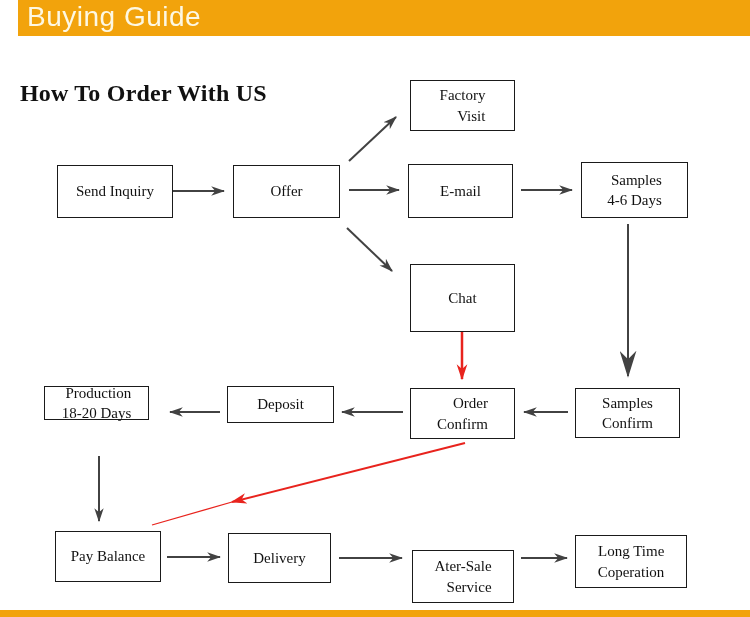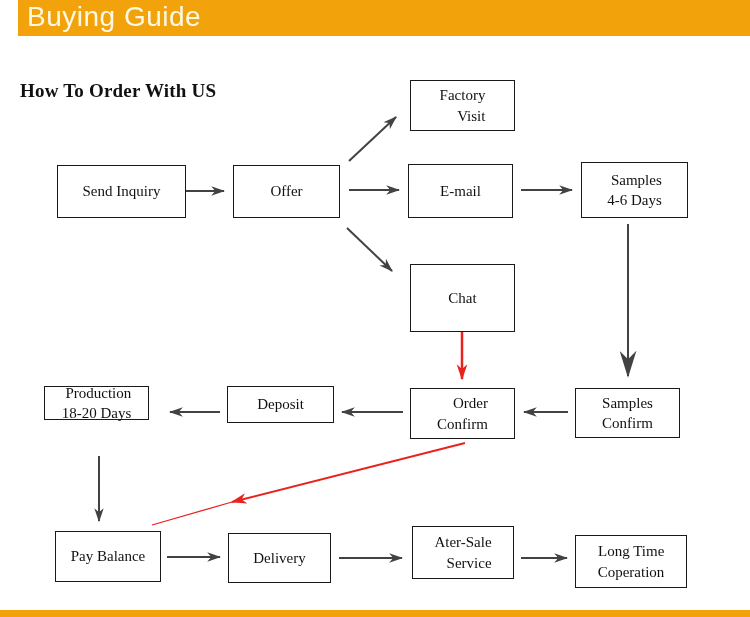--- a/index.html
+++ b/index.html
@@ -19,21 +19,21 @@
   .titlebar-text{
     color:var(--bar_text);font-family:"Liberation Sans","DejaVu Sans",sans-serif;
     font-size:28px;font-weight:400;letter-spacing:0.5px;padding-left:9px;line-height:1;
     padding-bottom:3px;
   }
   .bottombar{
     position:absolute;left:0;top:610px;width:750px;height:7px;background:var(--bar_orange);
   }
   .heading{
     position:absolute;left:20px;top:80px;color:var(--text);
-    font-size:19px;font-weight:700;letter-spacing:0.2px;
+    font-size:24px;font-weight:700;letter-spacing:0.2px;
   }
   .arrows{position:absolute;left:0;top:0;z-index:1;}
   .al{stroke:var(--arrow_dark);stroke-width:2;fill:none;}
   .al-red{stroke:var(--arrow_red);fill:none;}
   .mhDark{fill:var(--arrow_dark);}
   .mhRed{fill:var(--arrow_red);}
   .box{
     position:absolute;z-index:2;background:#fff;border:1px solid var(--box_border);
     display:flex;align-items:center;justify-content:center;text-align:right;
     font-size:15px;line-height:1.35;color:var(--text);white-space:pre-line;
@@ -75,33 +75,33 @@
   <line class="al" x1="339" y1="558" x2="402" y2="558" marker-end="url(#mDark)"></line>
   <line class="al" x1="521" y1="558" x2="567" y2="558" marker-end="url(#mDark)"></line>
 
   <line class="al-red" stroke-width="2.5" x1="462" y1="309" x2="462" y2="379" marker-end="url(#mRed)"></line>
   <line class="al-red" stroke-width="2" x1="465" y1="443" x2="232" y2="502" marker-end="url(#mRed)"></line>
   <line class="al-red" stroke-width="1.3" x1="232" y1="502" x2="152" y2="525"></line>
 </svg>
 
 <div class="box" style="left:410px;top:80px;width:105px;height:51px">Factory
 Visit</div>
-<div class="box" style="left:57px;top:165px;width:129px;height:53px">Send Inquiry</div>
+<div class="box" style="left:57px;top:165px;width:116px;height:53px">Send Inquiry</div>
 <div class="box" style="left:233px;top:165px;width:107px;height:53px">Offer</div>
 <div class="box" style="left:408px;top:164px;width:105px;height:54px">E-mail</div>
 <div class="box" style="left:581px;top:162px;width:107px;height:56px">Samples
 4-6 Days</div>
 <div class="box" style="left:410px;top:264px;width:105px;height:68px">Chat</div>
 <div class="box" style="left:44px;top:386px;width:105px;height:34px">Production
 18-20 Days</div>
 <div class="box" style="left:227px;top:386px;width:107px;height:37px">Deposit</div>
 <div class="box" style="left:410px;top:388px;width:105px;height:51px">Order
 Confirm</div>
 <div class="box" style="left:575px;top:388px;width:105px;height:50px">Samples
 Confirm</div>
 <div class="box" style="left:55px;top:531px;width:106px;height:51px">Pay Balance</div>
 <div class="box" style="left:228px;top:533px;width:103px;height:50px">Delivery</div>
-<div class="box" style="left:412px;top:526px;width:102px;height:53px">Ater-Sale
+<div class="box" style="left:412px;top:550px;width:102px;height:53px">Ater-Sale
 Service</div>
 <div class="box" style="left:575px;top:535px;width:112px;height:53px">Long Time
 Coperation</div>
 
 <div class="bottombar"></div>
 
 </body></html>

